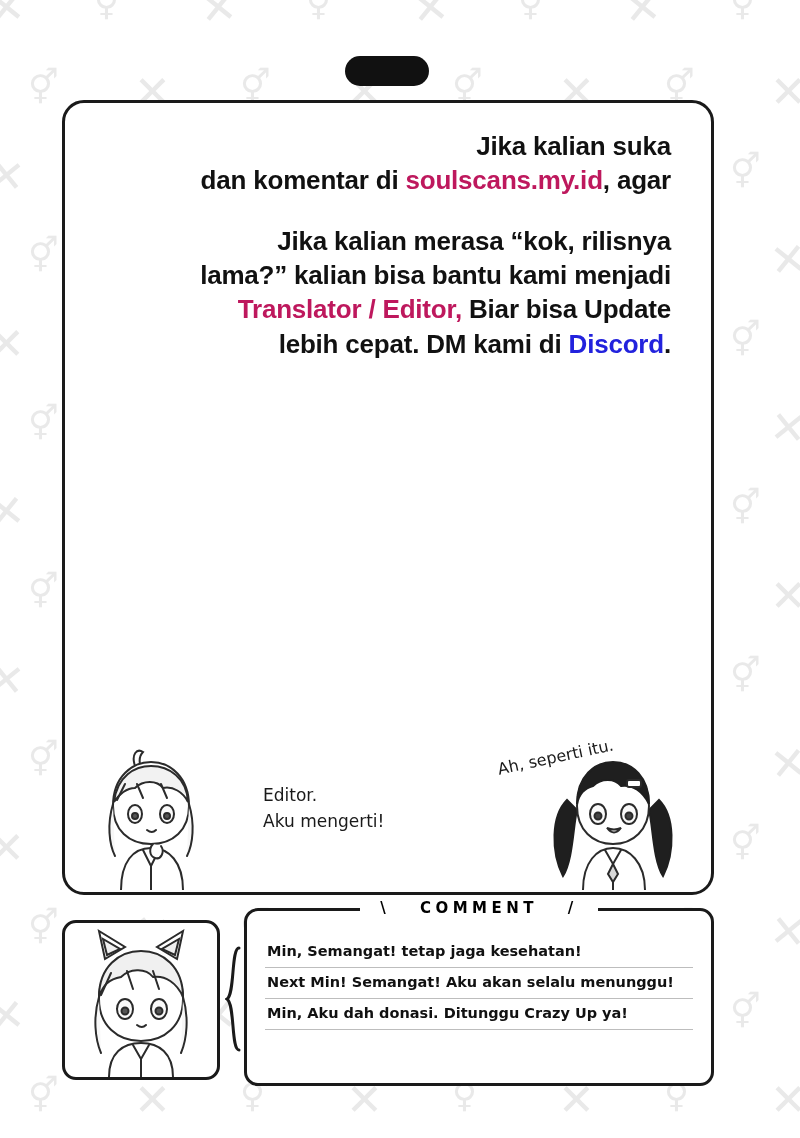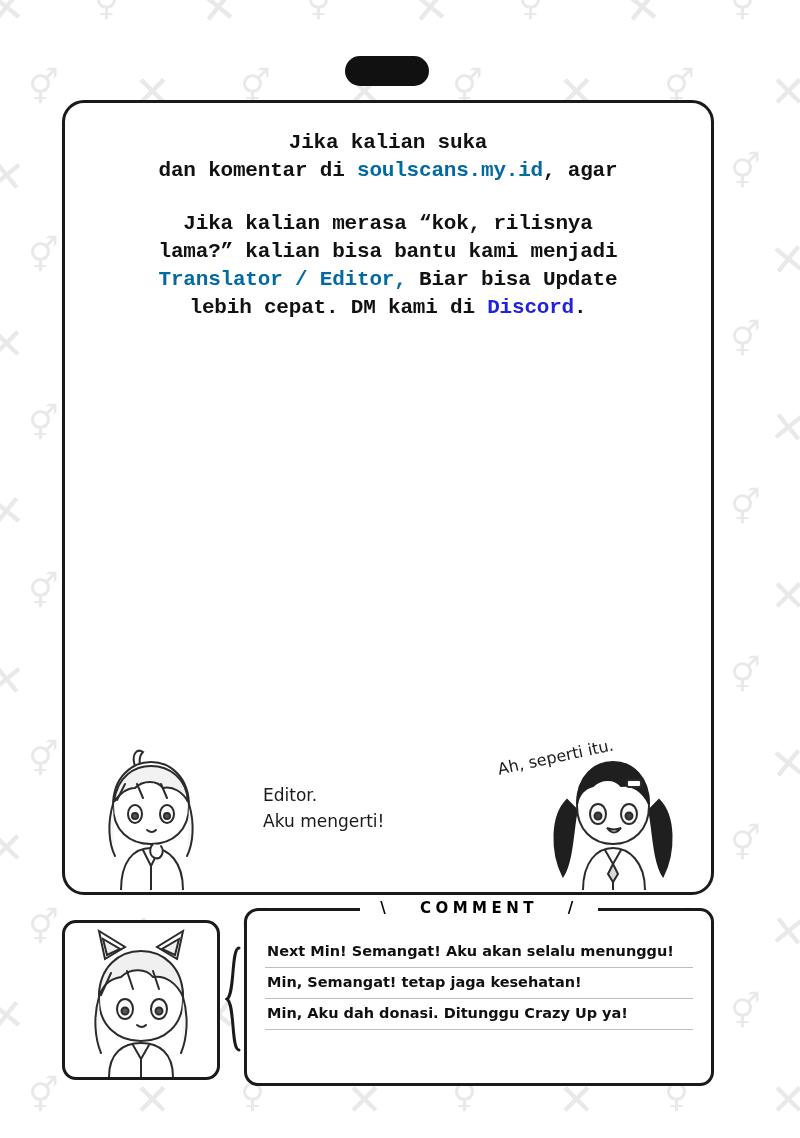--- a/index.html
+++ b/index.html
@@ -74,30 +74,30 @@
   }
   #title-rule {
     width: 432px;
     height: 5px;
     background: #ff0000;
     margin: 14px auto 0 auto;
   }
 
   #body-block {
     margin: 26px 40px 0 40px;
-    text-align: center;
+    text-align: right;
     color: #111111;
-    font-family: Liberation Mono, monospace;
+    font-family: Liberation Sans, sans-serif;
     font-weight: 700;
-    font-size: 21px;
+    font-size: 26px;
     line-height: 1.32;
     letter-spacing: -0.2px;
   }
   .para + .para { margin-top: 26px; }
-  .red { color: #0369a1; }
+  .red { color: #be185d; }
   .blue { color: #2222dd; }
 
   
   #char-left {
     position: absolute;
     left: 22px;
     bottom: 2px;
     width: 128px;
     height: 150px;
   }
@@ -442,19 +442,19 @@
 
   <svg id="bracket" viewBox="0 0 16 106">
     <path d="M14 2 C6 2 10 48 2 53 C10 58 6 104 14 104" fill="none" stroke="#1a1a1a" stroke-width="3" stroke-linecap="round"></path>
   </svg>
 
   <div id="comment-box">
     <div id="comment-header-wrap">
       <span><span>\</span>&nbsp;<span>COMMENT</span>&nbsp;<span>/</span></span>
     </div>
     <div id="comment-list">
+      <div class="comment-item">Min, Semangat! tetap jaga kesehatan!</div>
       <div class="comment-item">Next Min! Semangat! Aku akan selalu menunggu!</div>
-      <div class="comment-item">Min, Semangat! tetap jaga kesehatan!</div>
       <div class="comment-item">Min, Aku dah donasi. Ditunggu Crazy Up ya!</div>
     </div>
   </div>
 
 </div>
 
 </body></html>

